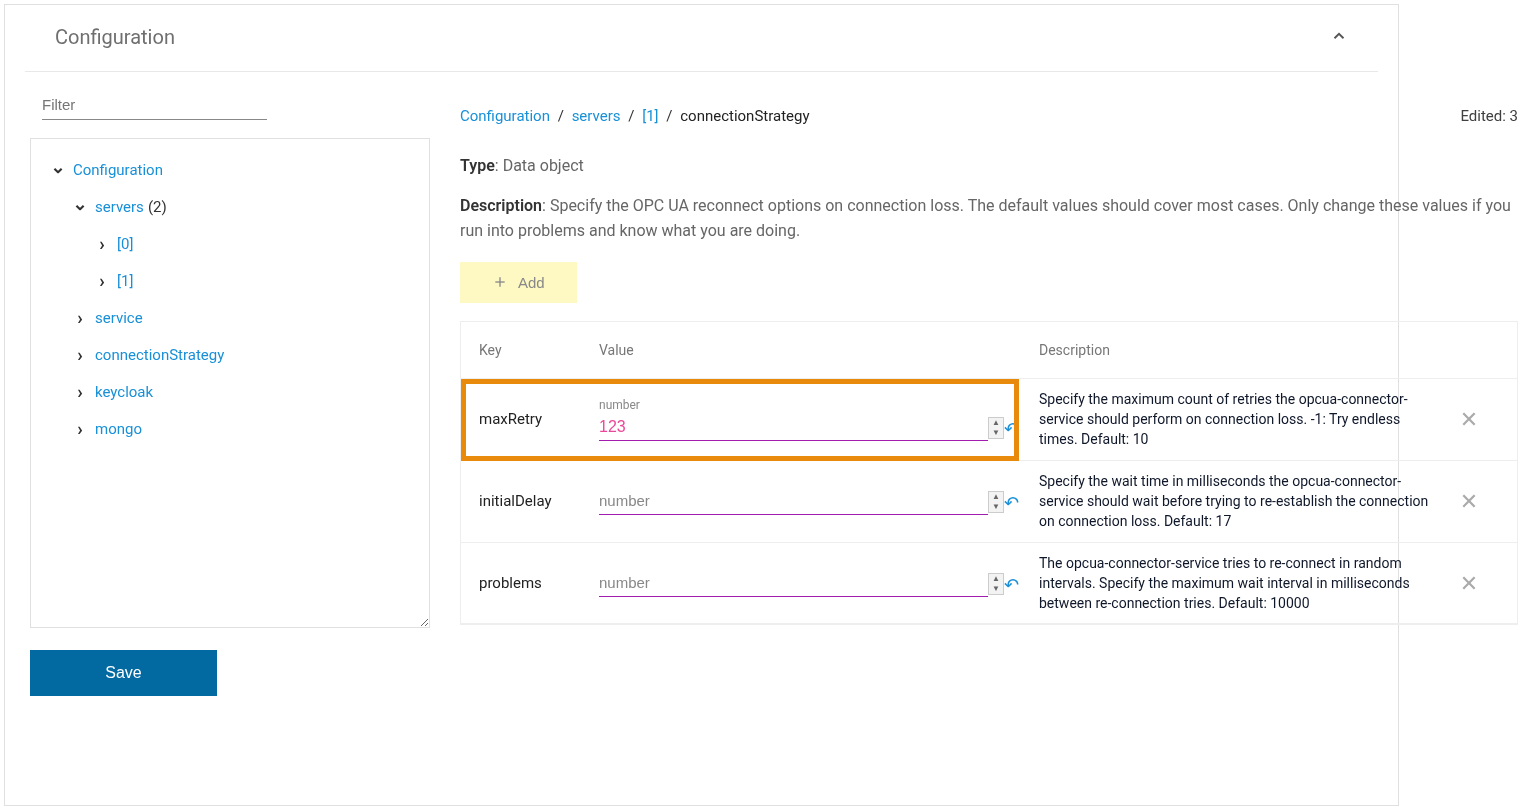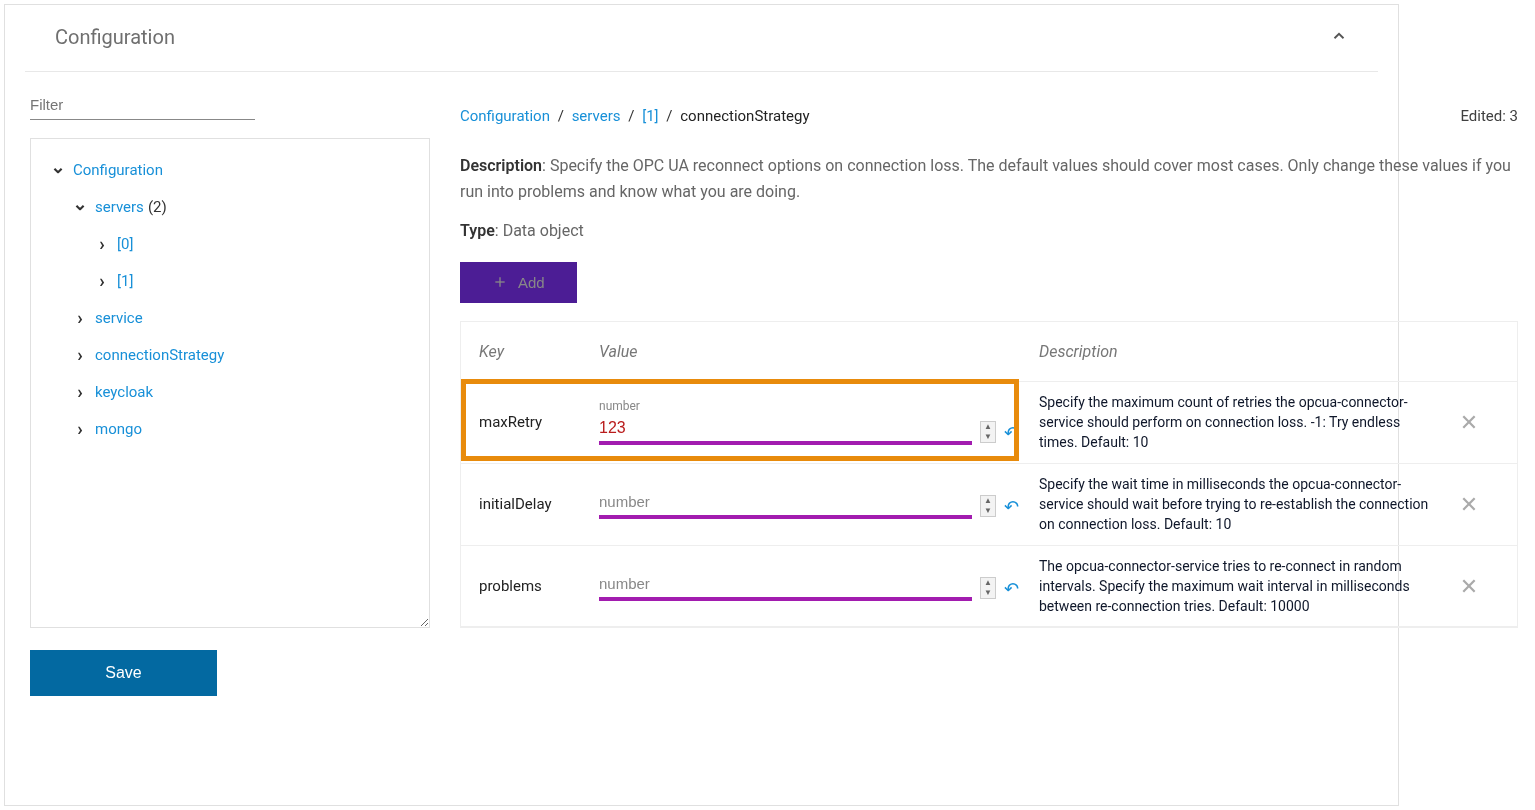--- a/index.html
+++ b/index.html
@@ -25,21 +25,21 @@
       margin: 0 20px;
     }
     .panel-title { font-size: 20px; color: #6f6f6f; font-weight: 400; }
     .collapse-icon { color: #555; cursor: pointer; }
     .content { display: flex; padding: 18px 25px; gap: 30px; }
     .left-col { width: 400px; flex-shrink: 0; }
     .filter-wrap { margin-bottom: 18px; }
     .filter-input {
       border: none; border-bottom: 1px solid #888;
       padding: 6px 0; font-size: 15px; color: #666;
-      width: 225px; outline: none; background: transparent;
+      width: 225px; outline: none; background: transparent; margin-left: 12px;
     }
     .tree-box {
       border: 1px solid #e0e0e0;
       height: 490px;
       overflow-y: scroll;
       padding: 12px 8px;
       position: relative;
       resize: both;
     }
     .tree-item {
@@ -62,45 +62,45 @@
     .right-col { flex: 1; padding-top: 10px; }
     .crumbs-row { display: flex; justify-content: space-between; align-items: center; margin-bottom: 28px; margin-top: 7px; }
     .crumbs { font-size: 15px; }
     .crumbs a { color: #1890d8; text-decoration: none; }
     .crumbs .sep { color: #333; margin: 0 4px; }
     .crumbs .current { color: #222; }
     .edited { color: #404040; font-size: 15px; }
     .meta-line { font-size: 16px; color: #666; margin-bottom: 14px; line-height: 1.6; }
     .meta-line b { color: #333; font-weight: 600; }
     .add-btn {
-      background: #4c1d95; color: #888; border: none;
+      background: #fef9c3; color: #888; border: none;
       font-size: 15px; padding: 12px 32px; cursor: pointer;
       display: inline-flex; align-items: center; gap: 10px; margin: 4px 0 18px 0;
     }
     .grid {
       border: 1px solid #eee; width: 100%;
     }
     .grid-header, .grid-row {
       display: grid;
       grid-template-columns: 120px 440px 400px 60px;
       align-items: center;
       padding: 12px 18px;
       border-bottom: 1px solid #eee;
       gap: 0;
     }
-    .grid-header { color: #777; font-size: 16px; padding: 20px 18px; font-style: italic; }
+    .grid-header { color: #777; font-size: 14px; padding: 20px 18px; }
     .grid-row { padding: 10px 18px; }
     .row-key { font-size: 15px; color: #222; }
-    .value-cell { display: flex; align-items: flex-end; gap: 8px; padding-right: 20px; }
+    .value-cell { display: flex; align-items: flex-end; gap: 0; padding-right: 20px; }
     .value-field { flex: 1; display: flex; flex-direction: column; }
     .field-label { color: #888; font-size: 12px; margin-bottom: 2px; }
     .num-input {
-      border: none; border-bottom: 4px solid #a21caf;
+      border: none; border-bottom: 1px solid #a21caf;
       font-size: 16px; padding: 4px 0; outline: none; width: 100%;
-      color: #b91c1c; background: transparent;
+      color: #ec4899; background: transparent;
     }
     .num-input::placeholder { color: #888; font-size: 15px; }
     .spinner {
       width: 16px; height: 22px;
       display: flex; flex-direction: column;
       border: 1px solid #ccc; background: #f3f3f3;
       font-size: 8px; line-height: 10px; text-align: center; color: #666;
       margin-bottom: 2px;
     }
     .spinner span { flex: 1; cursor: pointer; }
@@ -180,24 +180,24 @@
           <a href="#">servers</a>
           <span class="sep">/</span>
           <a href="#">[1]</a>
           <span class="sep">/</span>
           <span class="current">connectionStrategy</span>
         </div>
         <div class="edited">Edited: 3</div>
       </div>
 
       <div class="meta-line">
+        <b>Type</b>: <span>Data object</span>
+      </div>
+      <div class="meta-line">
         <b>Description</b>: <span>Specify the OPC UA reconnect options on connection loss. The default values should cover most cases. Only change these values if you run into problems and know what you are doing.</span>
-      </div>
-      <div class="meta-line">
-        <b>Type</b>: <span>Data object</span>
       </div>
 
       <button class="add-btn">
         <svg width="16" height="16" viewBox="0 0 24 24" fill="none" stroke="#888" stroke-width="2">
             <line x1="12" y1="5" x2="12" y2="19"></line>
             <line x1="5" y1="12" x2="19" y2="12"></line>
           </svg>
         <span>Add</span>
       </button>
 
@@ -232,21 +232,21 @@
             <div class="value-cell">
               <div class="value-field">
                 <input class="num-input" placeholder="number" style="">
               </div>
               <div class="spinner">
                   <span>▲</span>
                   <span>▼</span>
                 </div>
               <span class="undo-icon">↶</span>
             </div>
-            <div class="row-desc">Specify the wait time in milliseconds the opcua-connector-service should wait before trying to re-establish the connection on connection loss. Default: 10</div>
+            <div class="row-desc">Specify the wait time in milliseconds the opcua-connector-service should wait before trying to re-establish the connection on connection loss. Default: 17</div>
             <div class="row-remove">✕</div>
           </div>
 
           <div class="grid-row">
             <div class="row-key">problems</div>
             <div class="value-cell">
               <div class="value-field">
                 <input class="num-input" placeholder="number" style="">
               </div>
               <div class="spinner">

